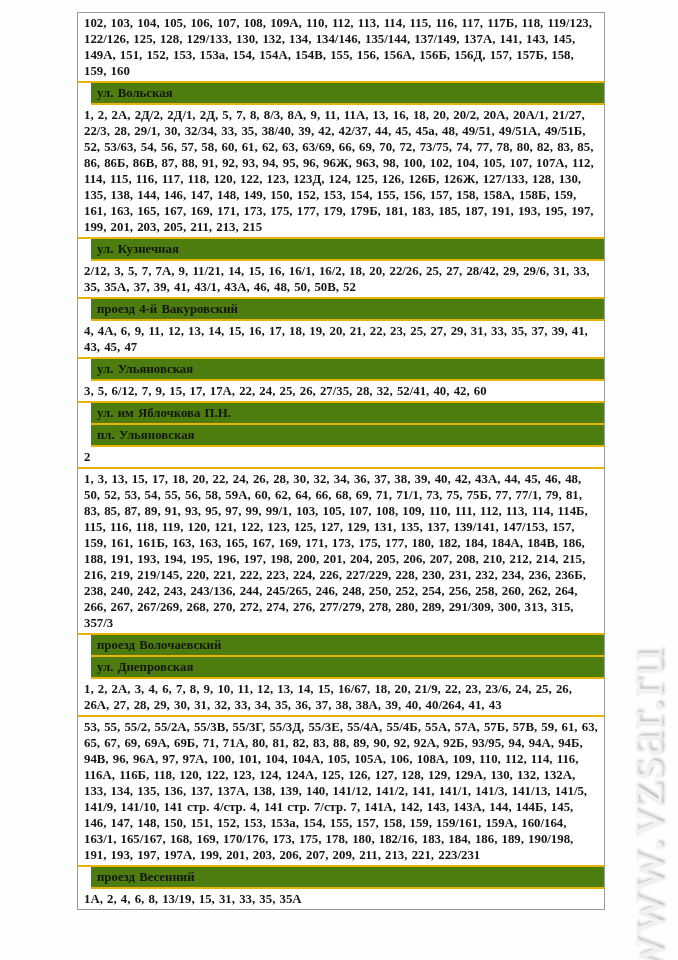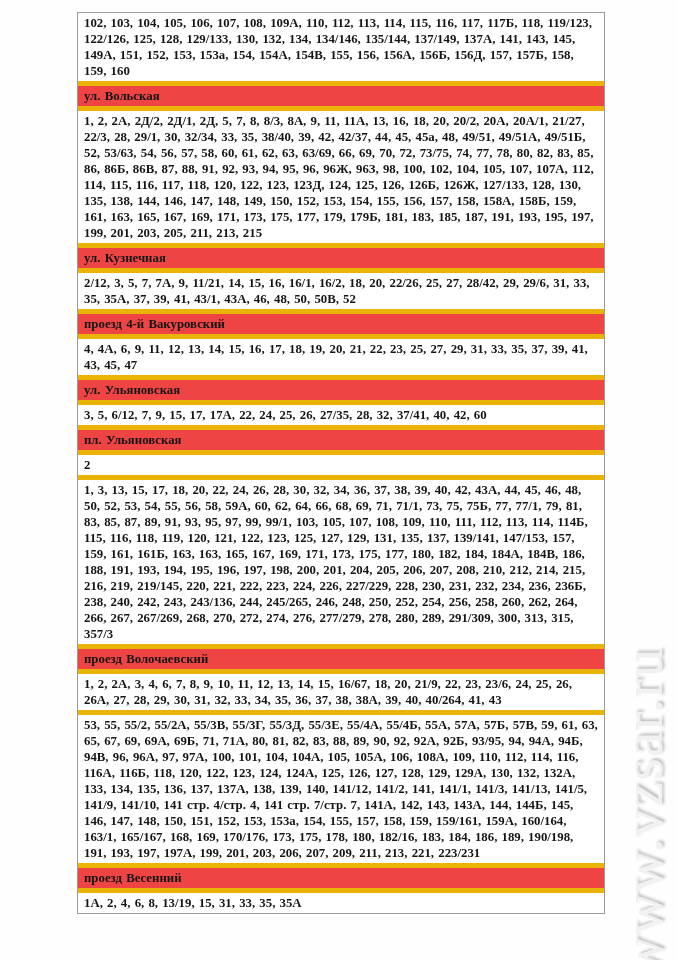--- a/index.html
+++ b/index.html
@@ -27,29 +27,30 @@
     border-bottom: 1px solid #9b9b9b;
     background: #ffffff;
     box-sizing: border-box;
   }
   .trow {
     font-weight: bold;
     color: #151515;
     font-size: 12.8px;
     line-height: 16px;
     padding: 2px 6px 2px 6px;
-    border-bottom: 5px solid #eab308;
+    border-bottom: 2px solid #eab308;
     word-spacing: 1px;
     box-sizing: border-box;
   }
   .trow:last-child {
     border-bottom: none;
   }
   .header-row {
-    background: #ef4444;
+    background: #4d7c0f;
+    margin-left: 13px;
   }
   .numbers-row {
     background: #ffffff;
   }
   .watermark {
     position: absolute;
     right: 2px;
     top: 578px;
     height: 400px;
     writing-mode: vertical-rl;
@@ -74,25 +75,27 @@
   <div class="doc-table" id="doc-table">
 
   <div class="trow numbers-row">102, 103, 104, 105, 106, 107, 108, 109А, 110, 112, 113, 114, 115, 116, 117, 117Б, 118, 119/123, 122/126, 125, 128, 129/133, 130, 132, 134, 134/146, 135/144, 137/149, 137А, 141, 143, 145, 149А, 151, 152, 153, 153а, 154, 154А, 154В, 155, 156, 156А, 156Б, 156Д, 157, 157Б, 158, 159, 160</div>
       <div class="trow header-row">ул. Вольская</div>
       <div class="trow numbers-row">1, 2, 2А, 2Д/2, 2Д/1, 2Д, 5, 7, 8, 8/3, 8А, 9, 11, 11А, 13, 16, 18, 20, 20/2, 20А, 20А/1, 21/27, 22/3, 28, 29/1, 30, 32/34, 33, 35, 38/40, 39, 42, 42/37, 44, 45, 45а, 48, 49/51, 49/51А, 49/51Б, 52, 53/63, 54, 56, 57, 58, 60, 61, 62, 63, 63/69, 66, 69, 70, 72, 73/75, 74, 77, 78, 80, 82, 83, 85, 86, 86Б, 86В, 87, 88, 91, 92, 93, 94, 95, 96, 96Ж, 96З, 98, 100, 102, 104, 105, 107, 107А, 112, 114, 115, 116, 117, 118, 120, 122, 123, 123Д, 124, 125, 126, 126Б, 126Ж, 127/133, 128, 130, 135, 138, 144, 146, 147, 148, 149, 150, 152, 153, 154, 155, 156, 157, 158, 158А, 158Б, 159, 161, 163, 165, 167, 169, 171, 173, 175, 177, 179, 179Б, 181, 183, 185, 187, 191, 193, 195, 197, 199, 201, 203, 205, 211, 213, 215</div>
       <div class="trow header-row">ул. Кузнечная</div>
       <div class="trow numbers-row">2/12, 3, 5, 7, 7А, 9, 11/21, 14, 15, 16, 16/1, 16/2, 18, 20, 22/26, 25, 27, 28/42, 29, 29/6, 31, 33, 35, 35А, 37, 39, 41, 43/1, 43А, 46, 48, 50, 50В, 52</div>
       <div class="trow header-row">проезд 4-й Вакуровский</div>
       <div class="trow numbers-row">4, 4А, 6, 9, 11, 12, 13, 14, 15, 16, 17, 18, 19, 20, 21, 22, 23, 25, 27, 29, 31, 33, 35, 37, 39, 41, 43, 45, 47</div>
       <div class="trow header-row">ул. Ульяновская</div>
-      <div class="trow numbers-row">3, 5, 6/12, 7, 9, 15, 17, 17А, 22, 24, 25, 26, 27/35, 28, 32, 37/41, 40, 42, 60</div>
+      <div class="trow numbers-row">3, 5, 6/12, 7, 9, 15, 17, 17А, 22, 24, 25, 26, 27/35, 28, 32, 52/41, 40, 42, 60</div>
+      <div class="trow header-row">ул. им Яблочкова П.Н.</div>
       <div class="trow header-row">пл. Ульяновская</div>
       <div class="trow numbers-row">2</div>
       <div class="trow numbers-row">1, 3, 13, 15, 17, 18, 20, 22, 24, 26, 28, 30, 32, 34, 36, 37, 38, 39, 40, 42, 43А, 44, 45, 46, 48, 50, 52, 53, 54, 55, 56, 58, 59А, 60, 62, 64, 66, 68, 69, 71, 71/1, 73, 75, 75Б, 77, 77/1, 79, 81, 83, 85, 87, 89, 91, 93, 95, 97, 99, 99/1, 103, 105, 107, 108, 109, 110, 111, 112, 113, 114, 114Б, 115, 116, 118, 119, 120, 121, 122, 123, 125, 127, 129, 131, 135, 137, 139/141, 147/153, 157, 159, 161, 161Б, 163, 163, 165, 167, 169, 171, 173, 175, 177, 180, 182, 184, 184А, 184В, 186, 188, 191, 193, 194, 195, 196, 197, 198, 200, 201, 204, 205, 206, 207, 208, 210, 212, 214, 215, 216, 219, 219/145, 220, 221, 222, 223, 224, 226, 227/229, 228, 230, 231, 232, 234, 236, 236Б, 238, 240, 242, 243, 243/136, 244, 245/265, 246, 248, 250, 252, 254, 256, 258, 260, 262, 264, 266, 267, 267/269, 268, 270, 272, 274, 276, 277/279, 278, 280, 289, 291/309, 300, 313, 315, 357/3</div>
       <div class="trow header-row">проезд Волочаевский</div>
+      <div class="trow header-row">ул. Днепровская</div>
       <div class="trow numbers-row">1, 2, 2А, 3, 4, 6, 7, 8, 9, 10, 11, 12, 13, 14, 15, 16/67, 18, 20, 21/9, 22, 23, 23/6, 24, 25, 26, 26А, 27, 28, 29, 30, 31, 32, 33, 34, 35, 36, 37, 38, 38А, 39, 40, 40/264, 41, 43</div>
       <div class="trow numbers-row">53, 55, 55/2, 55/2А, 55/3В, 55/3Г, 55/3Д, 55/3Е, 55/4А, 55/4Б, 55А, 57А, 57Б, 57В, 59, 61, 63, 65, 67, 69, 69А, 69Б, 71, 71А, 80, 81, 82, 83, 88, 89, 90, 92, 92А, 92Б, 93/95, 94, 94А, 94Б, 94В, 96, 96А, 97, 97А, 100, 101, 104, 104А, 105, 105А, 106, 108А, 109, 110, 112, 114, 116, 116А, 116Б, 118, 120, 122, 123, 124, 124А, 125, 126, 127, 128, 129, 129А, 130, 132, 132А, 133, 134, 135, 136, 137, 137А, 138, 139, 140, 141/12, 141/2, 141, 141/1, 141/3, 141/13, 141/5, 141/9, 141/10, 141 стр. 4/стр. 4, 141 стр. 7/стр. 7, 141А, 142, 143, 143А, 144, 144Б, 145, 146, 147, 148, 150, 151, 152, 153, 153а, 154, 155, 157, 158, 159, 159/161, 159А, 160/164, 163/1, 165/167, 168, 169, 170/176, 173, 175, 178, 180, 182/16, 183, 184, 186, 189, 190/198, 191, 193, 197, 197А, 199, 201, 203, 206, 207, 209, 211, 213, 221, 223/231</div>
       <div class="trow header-row">проезд Весенний</div>
       <div class="trow numbers-row">1А, 2, 4, 6, 8, 13/19, 15, 31, 33, 35, 35А</div>
     </div>
 
   <div class="watermark">www.vzsar.ru</div>
 
 </div>
 

